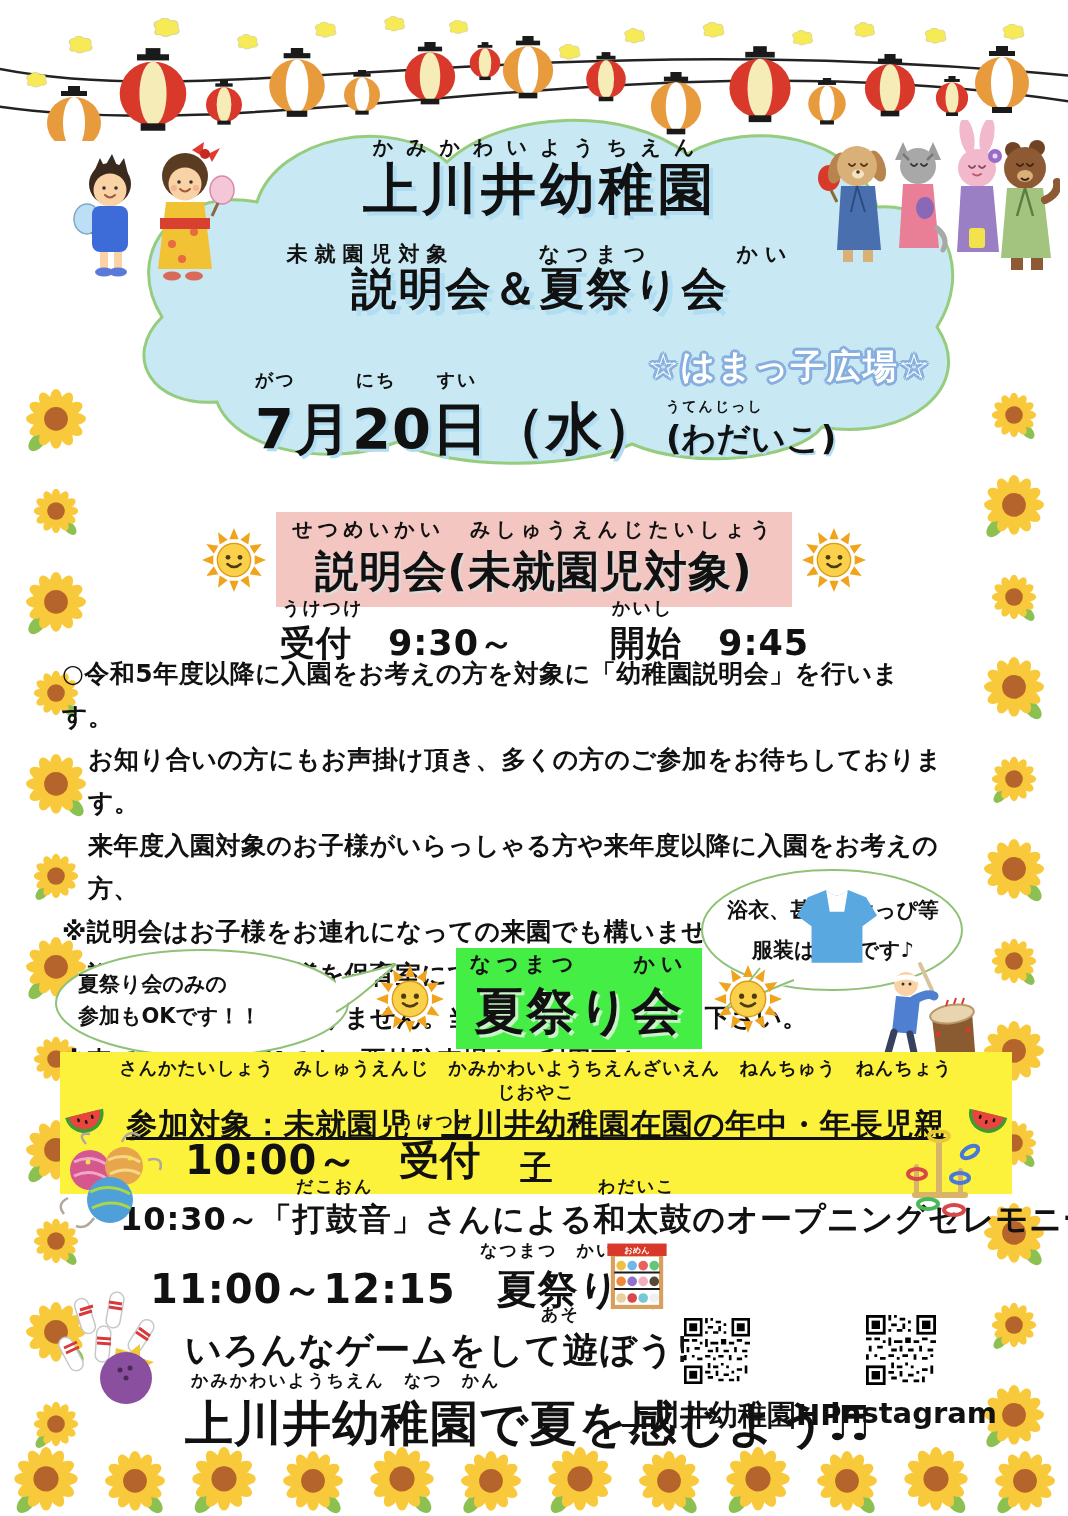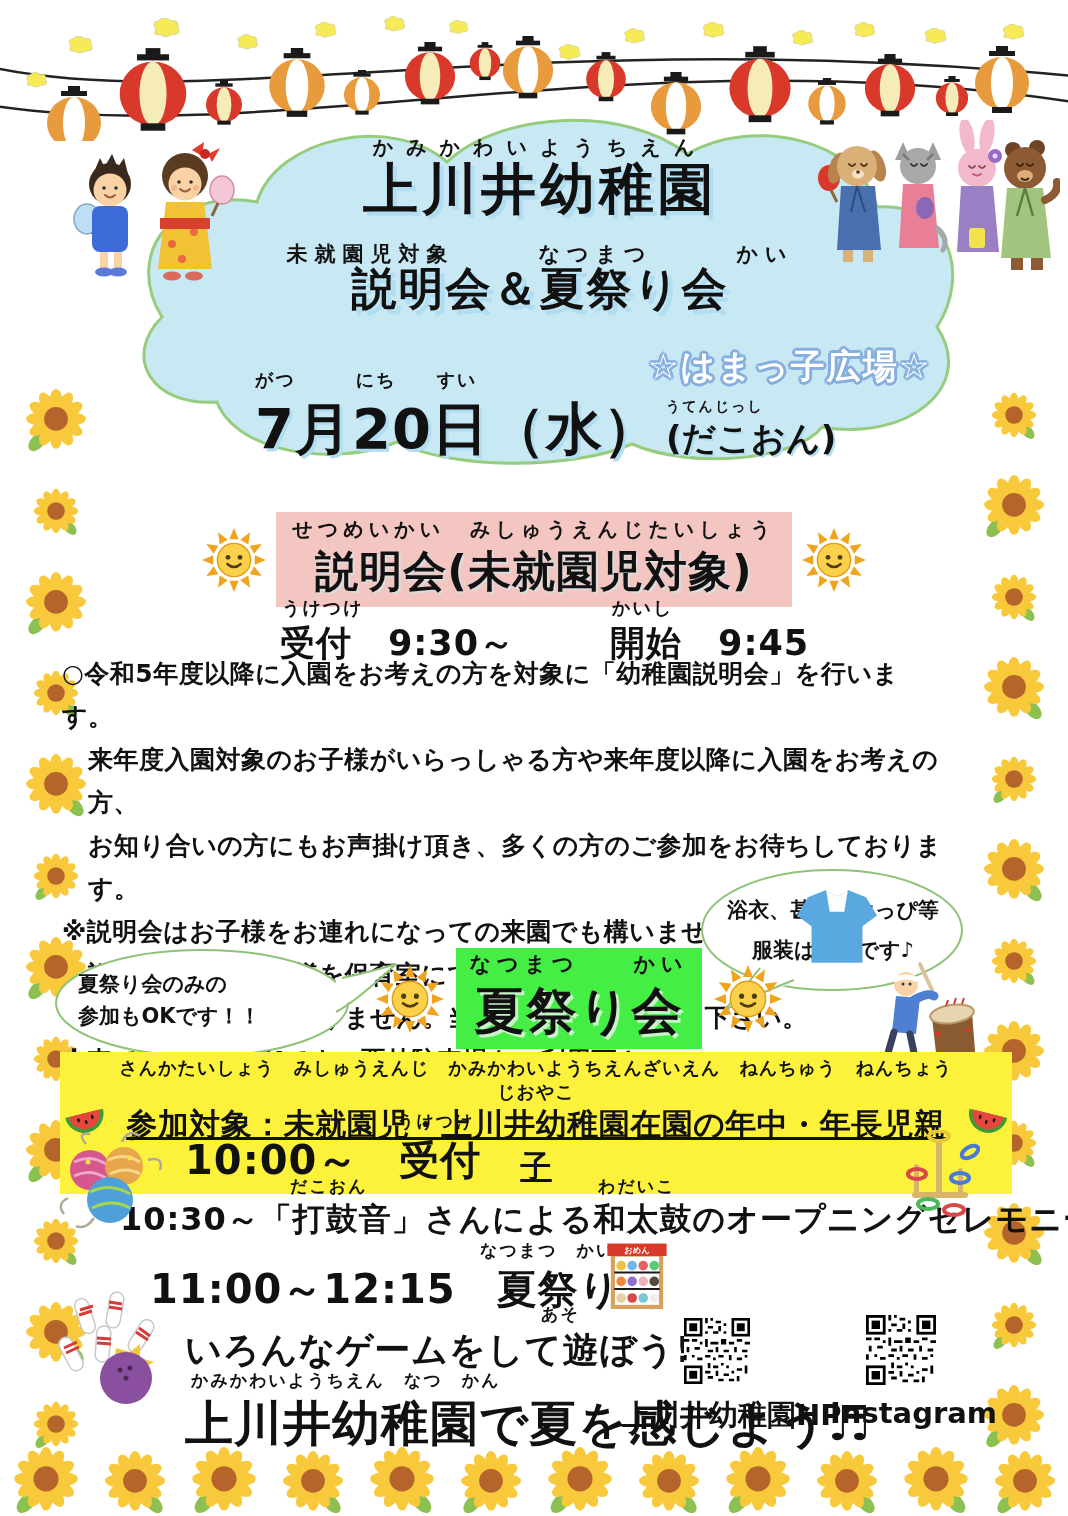--- a/index.html
+++ b/index.html
@@ -308,21 +308,21 @@
   <div class="abs ctr t-event-furi">未就園児対象　　　なつまつ　　　かい</div>
   <div class="abs ctr t-event">説明会＆夏祭り会</div>
   <div class="abs t-location">☆はまっ子広場☆</div>
   <div class="abs date-row">
     <div class="date-stack">
       <span class="date-furi">がつ　　　にち　　すい</span>
       <span class="date-main">7月20日（水）</span>
     </div>
     <div class="rain-stack">
       <span class="rain-furi">うてんじっし</span>
-      <span class="rain-main">(だこおん)</span>
+      <span class="rain-main">(わだいこ)</span>
     </div>
   </div>
 
   <div class="abs sf-col left">
     <svg class="sf b">
         <use href="#sunflower"></use>
       </svg>
       <svg class="sf s flip">
         <use href="#sunflower"></use>
       </svg>
@@ -453,22 +453,22 @@
       <span class="time-main">受付　9:30～</span>
     </div>
     <div class="time-stack">
       <span class="time-furi">かいし</span>
       <span class="time-main">開始　9:45</span>
     </div>
   </div>
 
   <div class="abs para">
     <div>○令和5年度以降に入園をお考えの方を対象に「幼稚園説明会」を行います。</div>
+    <div class="pad">お知り合いの方にもお声掛け頂き、多くの方のご参加をお待ちしております。</div>
     <div class="pad">来年度入園対象のお子様がいらっしゃる方や来年度以降に入園をお考えの方、</div>
-    <div class="pad">お知り合いの方にもお声掛け頂き、多くの方のご参加をお待ちしております。</div>
     <div>※説明会はお子様をお連れになっての来園でも構いません。</div>
     <div class="pad">説明会の間、お子様を保育室にてお預かりします。</div>
     <div>※事前の予約は必要ありません。当日、幼稚園にお越し下さい。</div>
     <div>※車での来園もOKです。栗林駐車場をご利用下さい。</div>
   </div>
 
   <div class="bubble bubble-dress">
     <svg viewBox="0 0 270 152">
       <ellipse cx="134" cy="64" rx="130" ry="60" fill="#fff" stroke="#8fc276" stroke-width="2"></ellipse>
       <path d="M60 100 L26 144 L96 116 Z" fill="#fff"></path>
@@ -536,21 +536,21 @@
     <svg class="melon" style="transform:rotate(14deg) scaleX(-1);">
         <use href="#melon"></use>
       </svg>
   </div>
 
   <div class="srow srow1">
     <span class="furi-f">うけつけ</span>
     <div class="smain">10:00～　受付</div>
   </div>
   <div class="srow srow2">
-    <span class="furi-f" style="left:170px;">だこおん</span>
+    <span class="furi-f" style="left:176px;">だこおん</span>
     <span class="furi-f" style="left:478px;">わだいこ</span>
     <div class="smain">10:30～「打鼓音」さんによる和太鼓のオープニングセレモニー</div>
   </div>
   <div class="srow srow3">
     <span class="furi-f">なつまつ　かい</span>
     <div class="smain">11:00～12:15　夏祭り会</div>
   </div>
   <div class="srow srow4">
     <span class="furi-f">あそ</span>
     <div class="smain">いろんなゲームをして遊ぼう!!</div>

